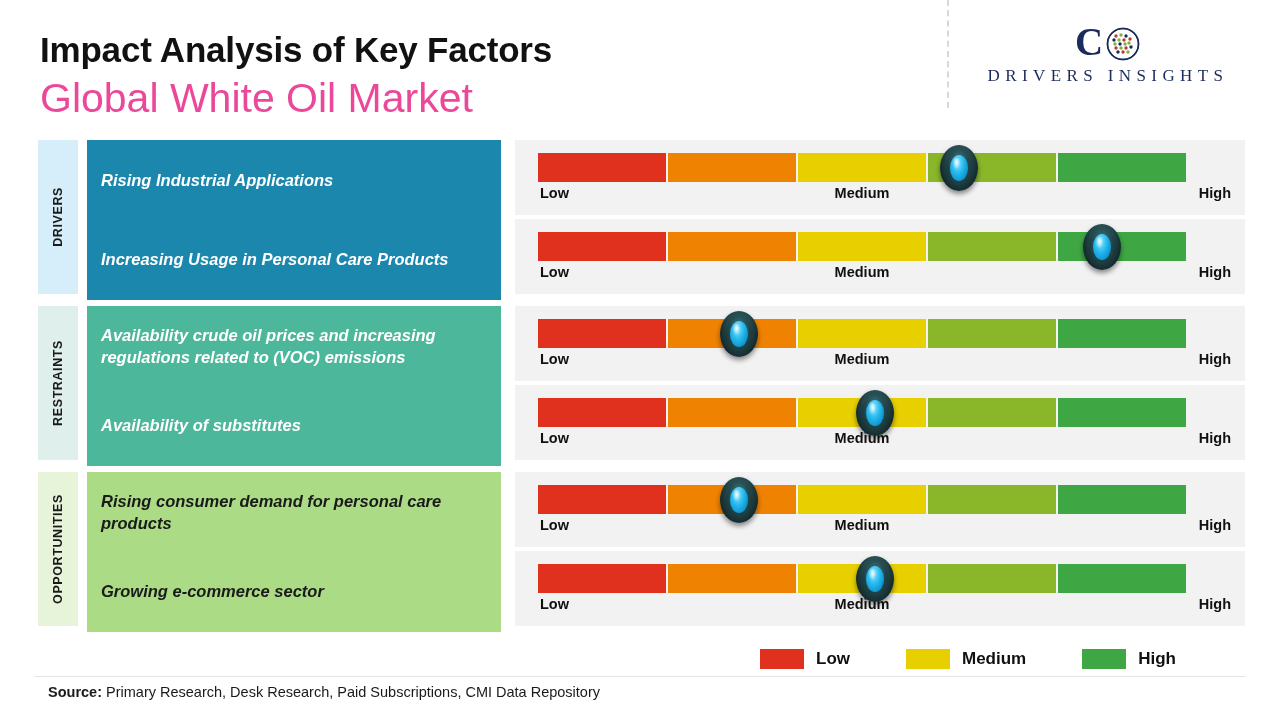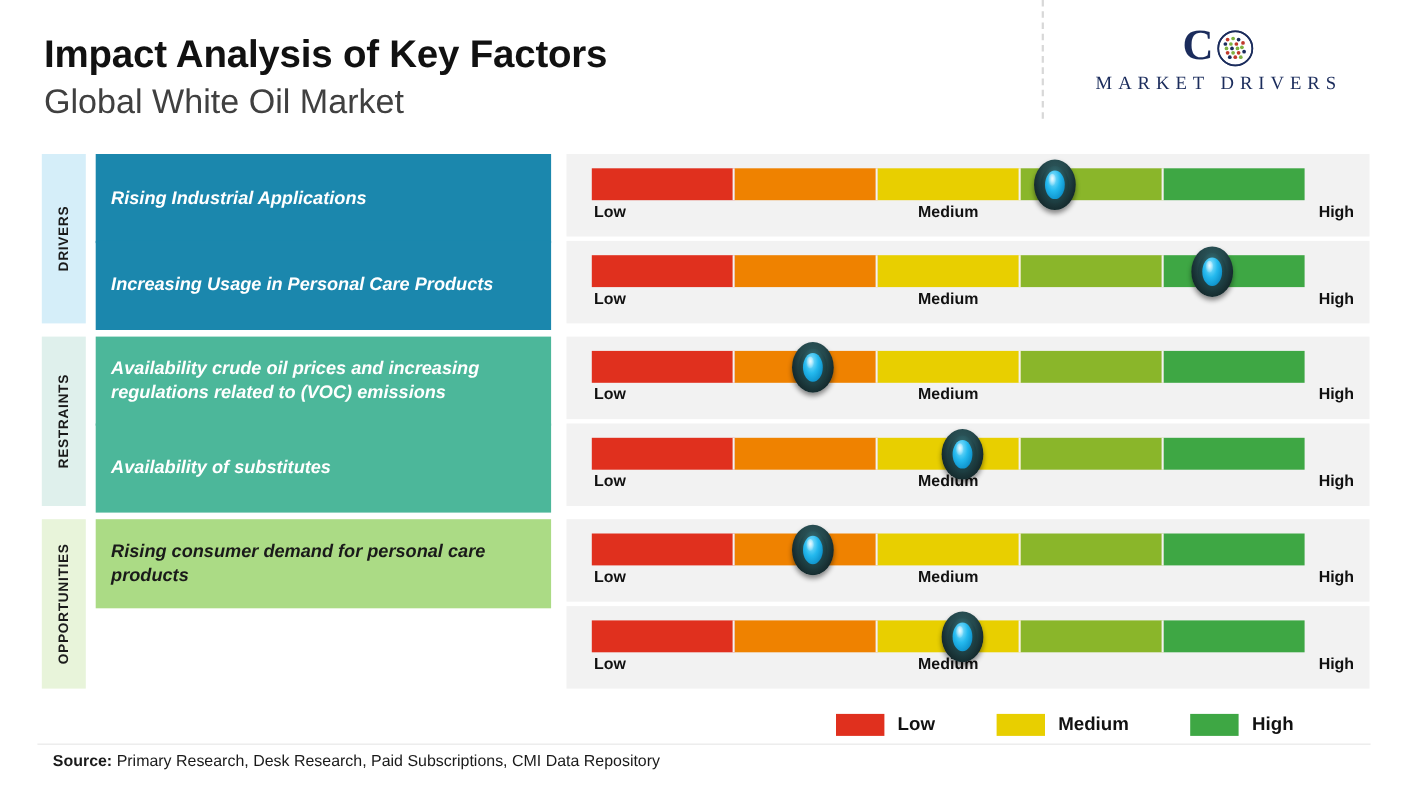--- a/index.html
+++ b/index.html
@@ -13,21 +13,21 @@
   }
 
   
   #header{position:absolute;left:0;top:0;width:1280px;height:130px;}
   #title-block{position:absolute;left:40px;top:30px;}
   #main-title{
     font-size:35px;font-weight:bold;color:#111111;
     letter-spacing:-0.2px;line-height:1.12;margin:0;
   }
   #sub-title{
-    font-size:31px;font-weight:normal;color:#404040;
+    font-size:41px;font-weight:normal;color:#ec4899;
     line-height:1.15;margin:6px 0 0 0;
   }
 
   #divider-dashed{
     position:absolute;left:947px;top:0px;width:0;height:108px;
     border-left:2px dashed #d8d8d8;
   }
 
   #logo{position:absolute;right:22px;top:22px;width:300px;text-align:center;}
   #logo-word{
@@ -174,21 +174,21 @@
             <circle cx="15" cy="21" r="1.7" fill="#7fb241"></circle>
             <circle cx="20" cy="21" r="1.7" fill="#c0392b"></circle>
             <circle cx="12" cy="25" r="1.7" fill="#1b2c5c"></circle>
             <circle cx="17" cy="25" r="1.7" fill="#c0392b"></circle>
             <circle cx="22" cy="25" r="1.7" fill="#7fb241"></circle>
           </g>
           <circle cx="17" cy="17" r="15.5" fill="none" stroke="#1b2c5c" stroke-width="1.6"></circle>
         </svg>
       </span>
     </div>
-    <div id="logo-sub">MARKET DRIVERS</div>
+    <div id="logo-sub">DRIVERS INSIGHTS</div>
   </div>
 </div>
 
 <div id="matrix">
     <div class="cat-group" style="height: 158px; margin-bottom: 8px;">
       <div class="cat-label cat-drivers" style="top: 0px; height: 154px;">
         <span>DRIVERS</span>
       </div>
       <div class="row">
         <div class="factor f-drivers">
@@ -319,20 +319,23 @@
           </div>
           <div class="marker" title="Low-Medium" style="left: 223.88px;">
             <div class="m-outer"></div>
             <div class="m-ring"></div>
             <div class="m-core"></div>
             <div class="m-glint"></div>
           </div>
         </div>
       </div>
       <div class="row">
+        <div class="factor f-opportunities">
+          <div class="factor-text">Growing e-commerce sector</div>
+        </div>
         <div class="gauge-panel">
           <div class="gauge-bar">
             <div class="seg" style="background: rgb(224, 48, 30);"></div>
             <div class="seg" style="background: rgb(239, 130, 0);"></div>
             <div class="seg" style="background: rgb(232, 207, 0);"></div>
             <div class="seg" style="background: rgb(138, 182, 42);"></div>
             <div class="seg" style="background: rgb(62, 167, 68);"></div>
           </div>
           <div class="scale-labels">
             <div class="lbl lbl-low">Low</div>

